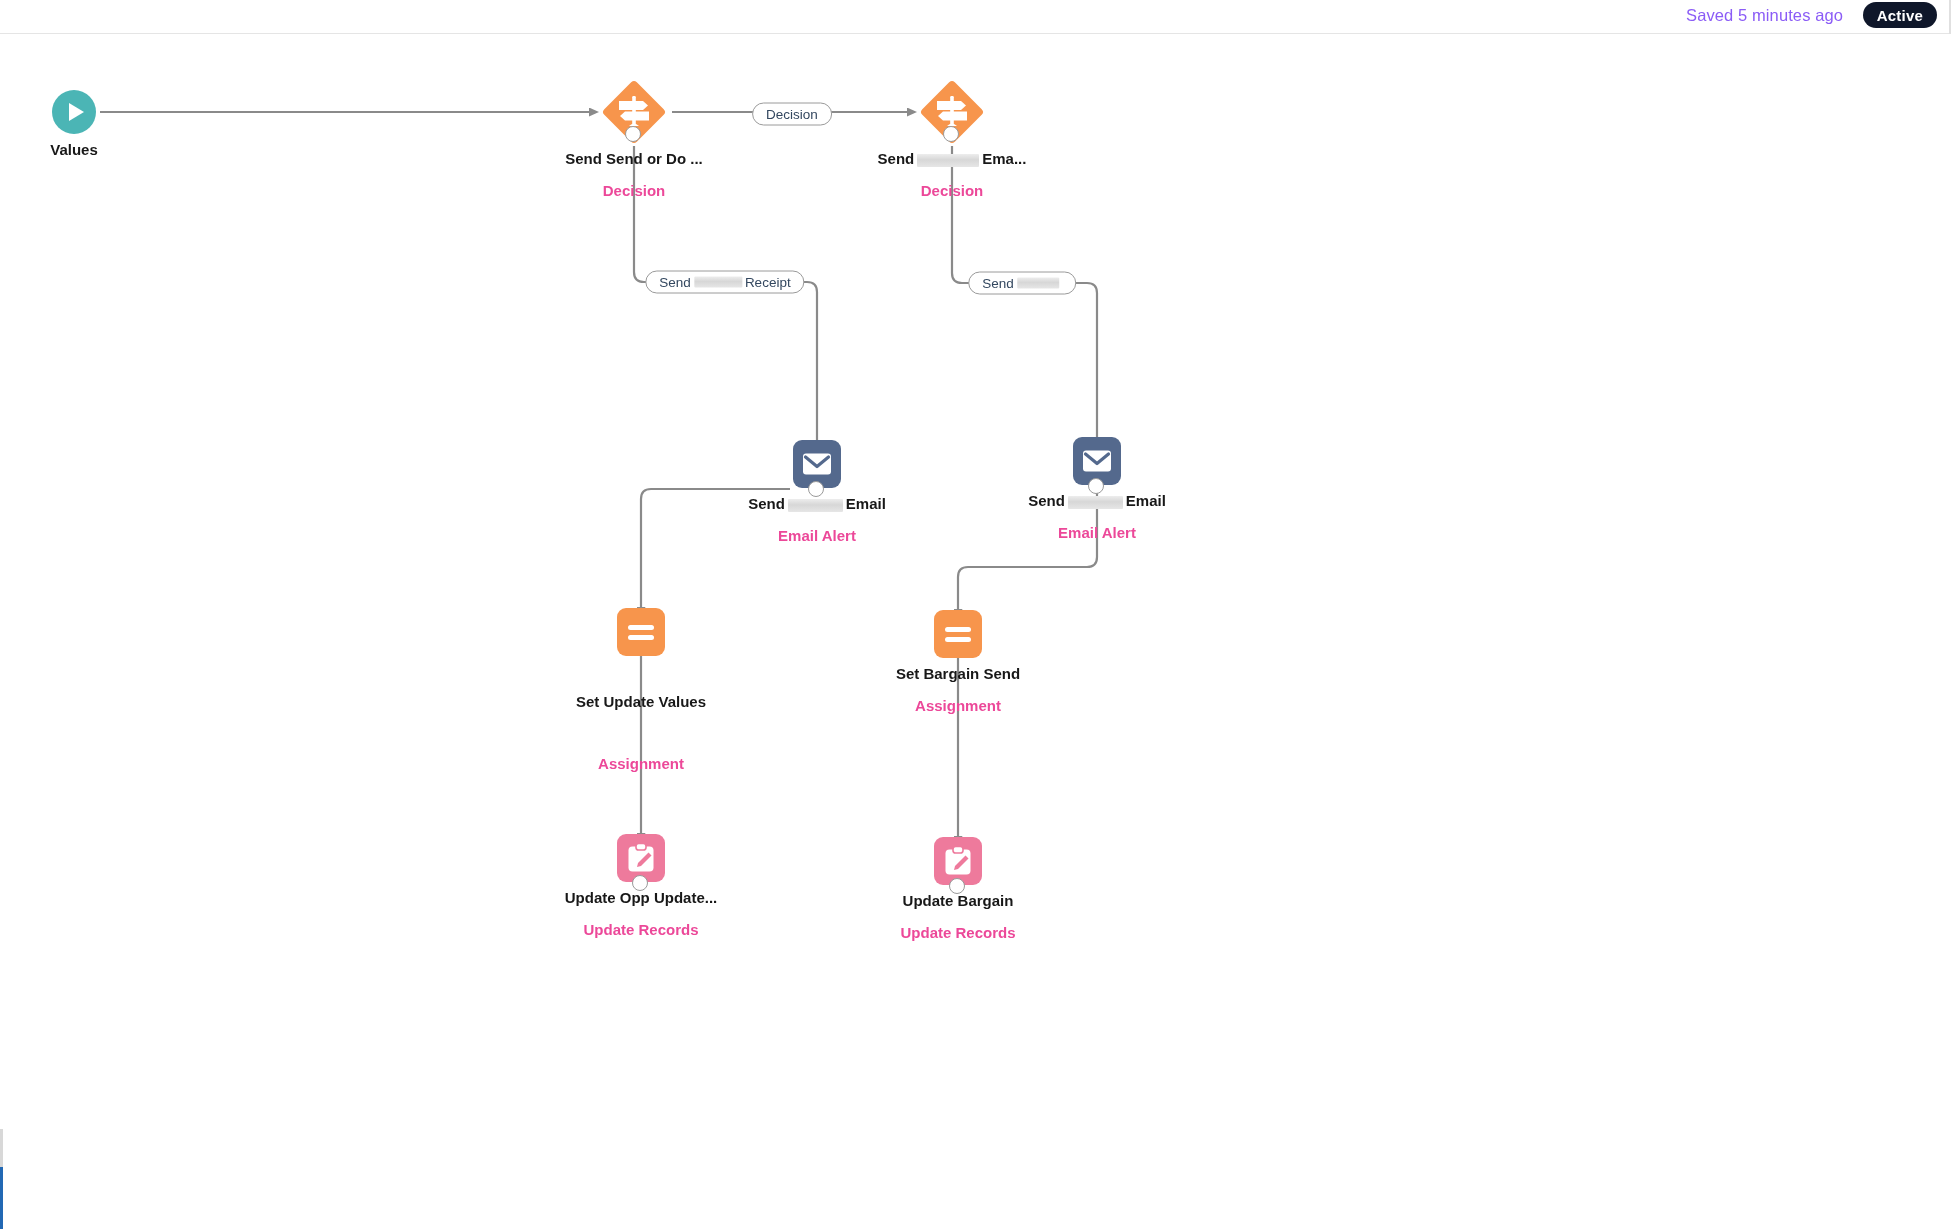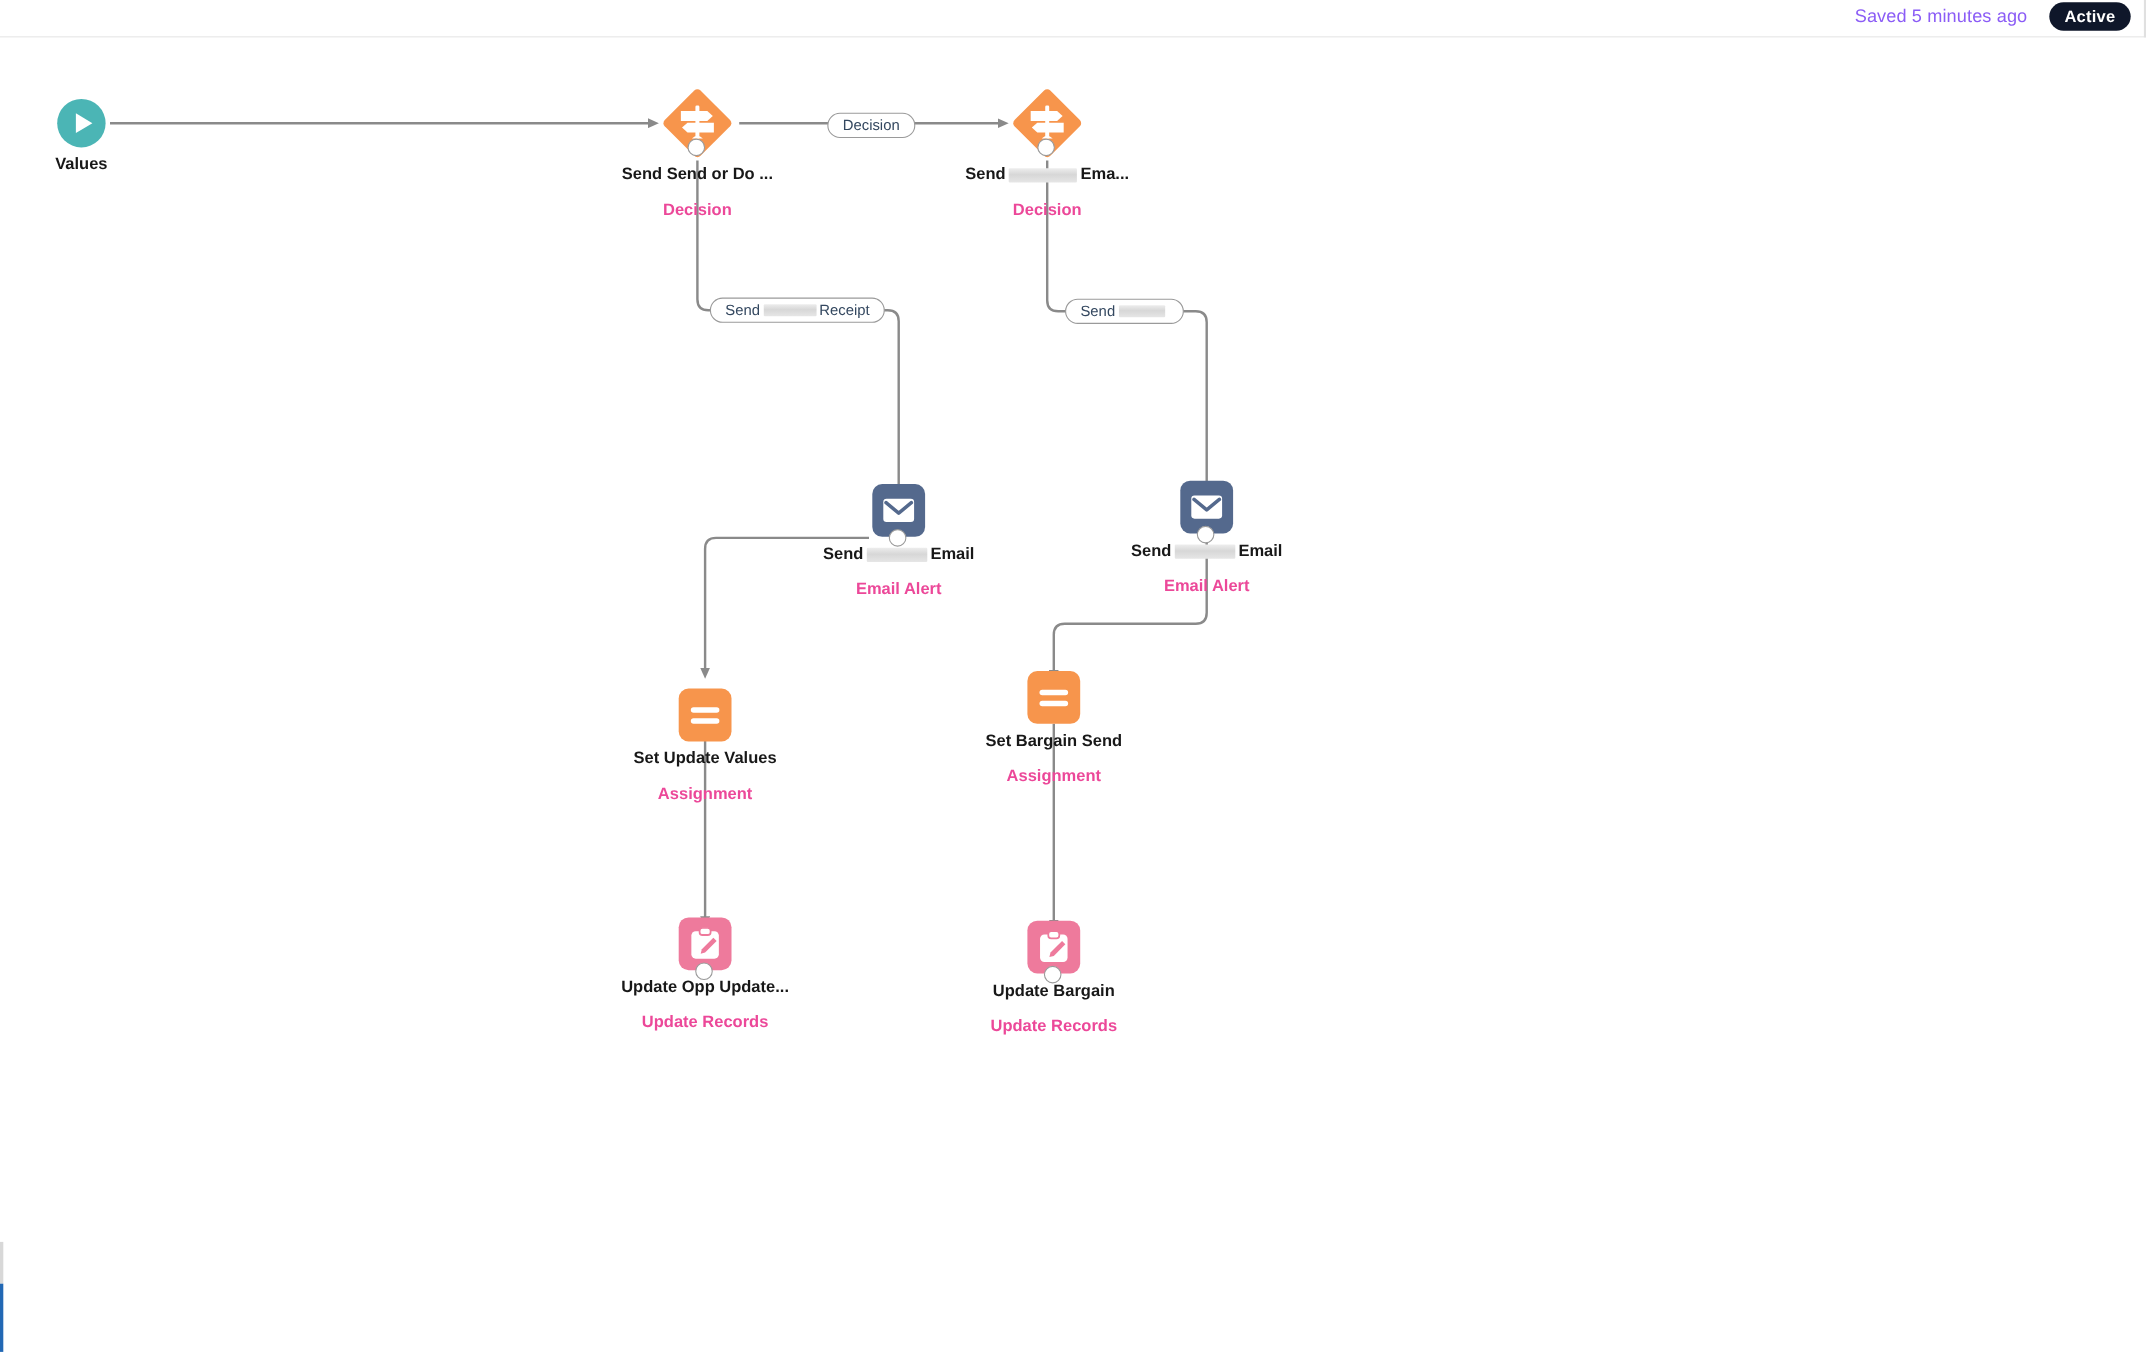--- a/index.html
+++ b/index.html
@@ -341,21 +341,21 @@
           <path d="M3.5 5 L15 14.5 L26.5 5" fill="none" stroke="#54698d" stroke-width="3.2" stroke-linecap="round" stroke-linejoin="round"></path>
         </svg>
         <div class="badge-circle"></div>
       </div>
       <div class="node-label">
         <span>Send</span><span class="redact" style="width:55px;"></span><span>Email</span>
       </div>
       <div class="node-sublabel">Email Alert</div>
     </div>
 
-    <div class="node" style="left:641px; top:592px;">
+    <div class="node" style="left:641px; top:574px;gap:30px;">
       <div class="sq assign">
         <div class="eq-bar a"></div>
         <div class="eq-bar b"></div>
       </div>
       <div class="node-label">Set Update Values</div>
       <div class="node-sublabel">Assignment</div>
     </div>
 
     <div class="node" style="left:958px; top:576px;">
       <div class="sq assign">

